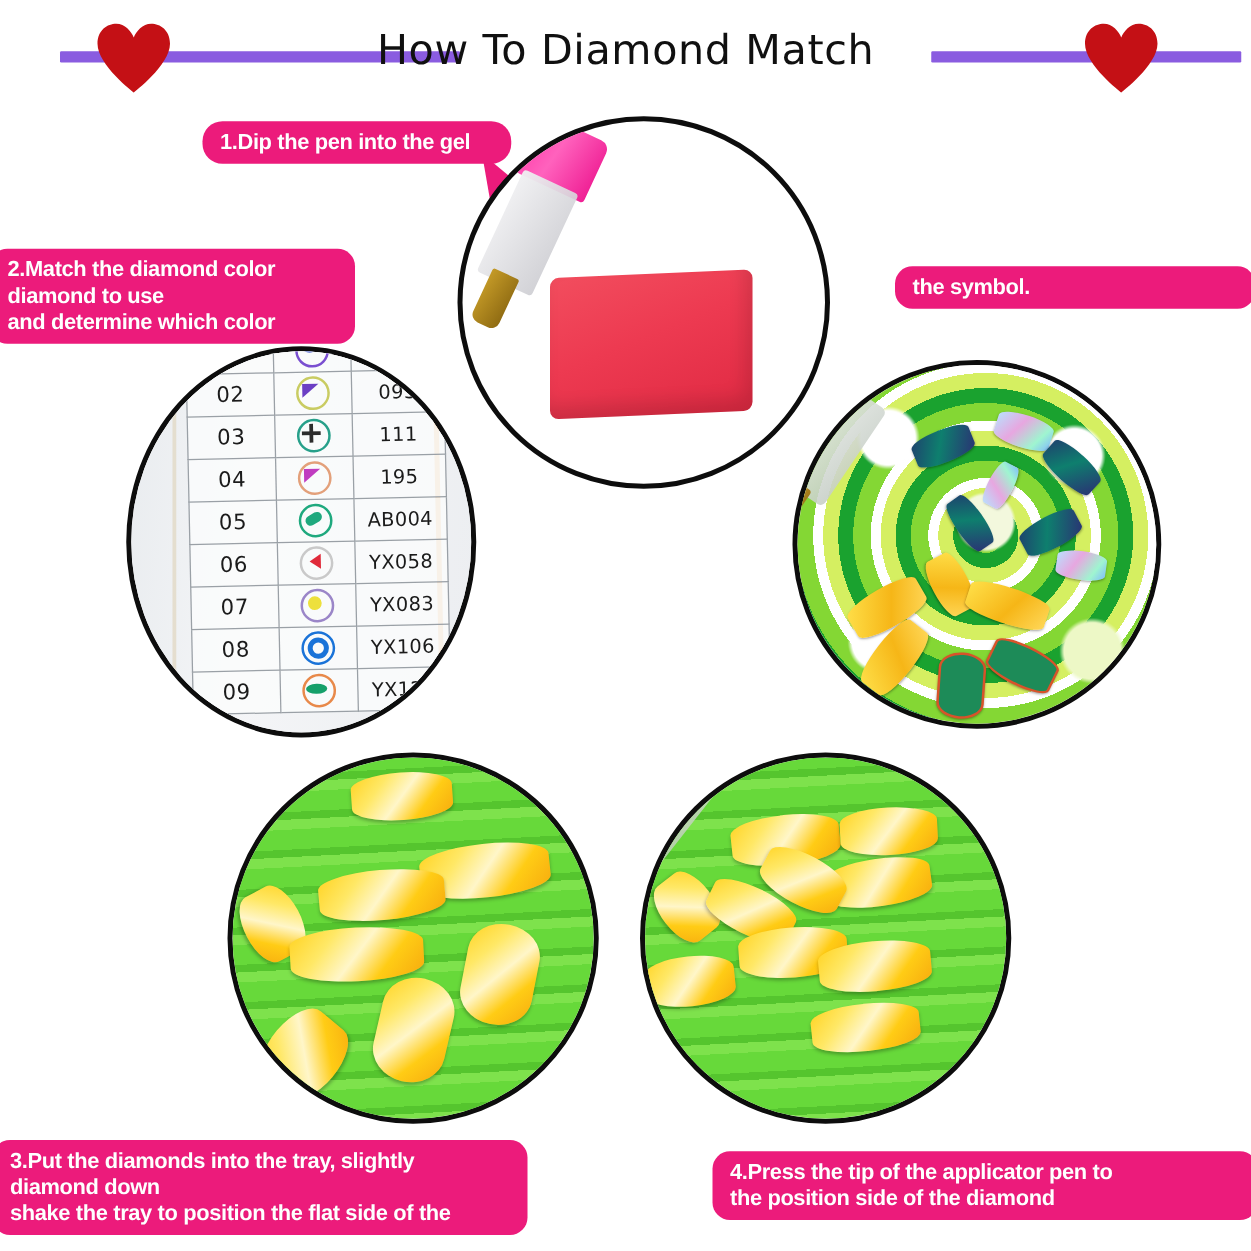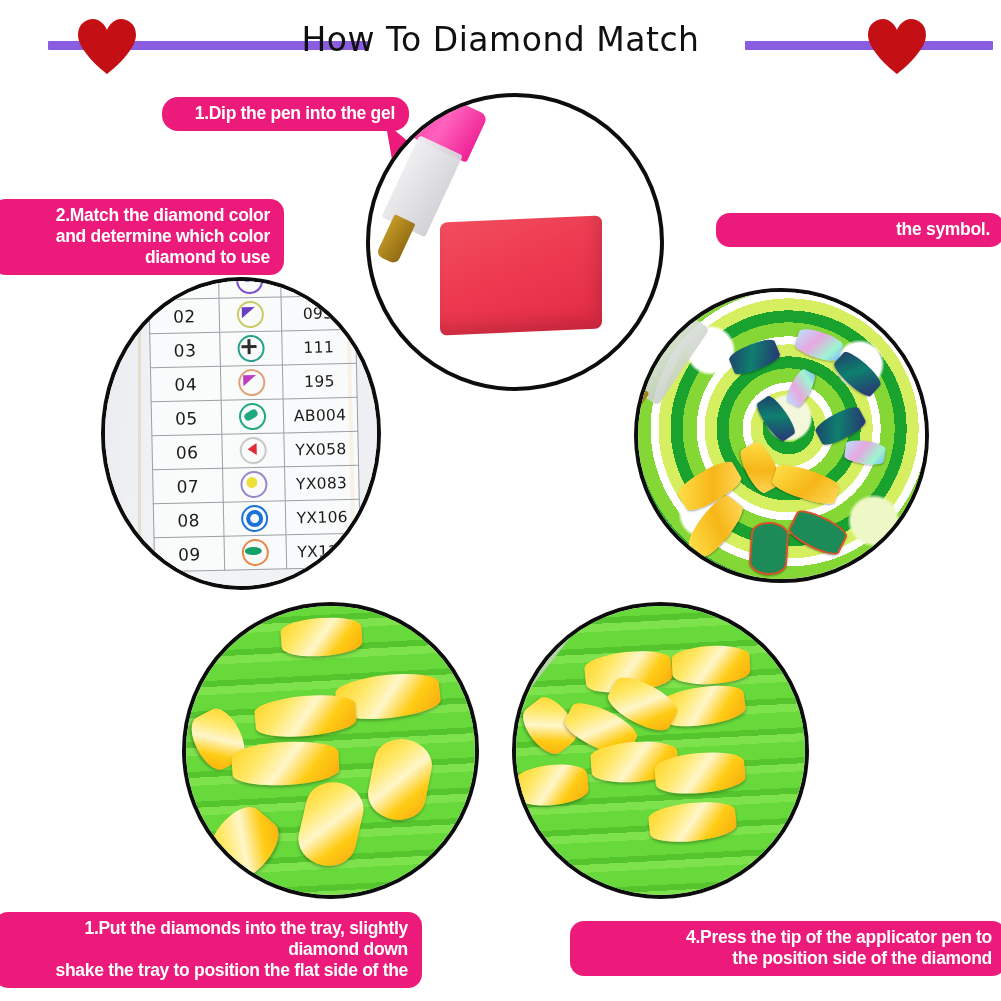--- a/index.html
+++ b/index.html
@@ -58,21 +58,20 @@
     color: #ffffff;
     border-radius: 14px;
     font-family: "Liberation Sans", sans-serif;
     font-weight: bold;
     font-size: 17.5px;
     line-height: 21px;
     letter-spacing: -0.3px;
     padding: 6px 14px 7px 14px;
     box-sizing: border-box;
     text-shadow: 0 0 1px rgba(0,0,0,.08);
-    text-align: right;
   }
   .label .ln { display: block; }
 
   #label-1 { left: 162px; top: 97px;  width: 247px; border-radius: 16px; }
   #label-2 { left: -8px;  top: 199px; width: 292px; }
   #label-5 { left: 716px; top: 213px; width: 288px; }
   #label-3 { left: -6px;  top: 912px; width: 428px; }
   #label-4 { left: 570px; top: 921px; width: 436px; }
 
   
@@ -294,22 +293,22 @@
       <div class="pen">
         <div class="pen-cap"></div>
         <div class="pen-body"></div>
         <div class="pen-tip"></div>
       </div>
     </div>
   </div>
 
   <div class="label" id="label-2">
     <span class="ln">2.Match the diamond color</span>
+    <span class="ln">diamond to use</span>
     <span class="ln">and determine which color</span>
-    <span class="ln">diamond to use</span>
   </div>
 
   <div class="circle" id="circle-2">
     <div class="photo">
       <div class="chart-sheet"></div>
       <div class="pale-stripe"></div>
       <div class="orange-stripe"></div>
       <table class="chart-table">
         <tbody id="chart-body">
             <tr style="height: 14px;">
@@ -403,21 +402,21 @@
       <div class="drill" style="left:24%;top:31%;width:35%;height:14%;transform:rotate(-5deg)"></div>
       <div class="drill" style="left:1%;top:38%;width:20%;height:16%;transform:rotate(62deg)"></div>
       <div class="drill" style="left:16%;top:47%;width:37%;height:15%;transform:rotate(-3deg)"></div>
       <div class="drill" style="left:64%;top:46%;width:20%;height:28%;transform:rotate(11deg)"></div>
       <div class="drill" style="left:40%;top:61%;width:20%;height:29%;transform:rotate(13deg)"></div>
       <div class="drill" style="left:8%;top:72%;width:24%;height:20%;transform:rotate(-50deg)"></div>
     </div>
   </div>
 
   <div class="label" id="label-3">
-    <span class="ln">1.Put the diamonds into the tray, slightly</span>
+    <span class="ln">3.Put the diamonds into the tray, slightly</span>
     <span class="ln">diamond down</span>
     <span class="ln">shake the tray to position the flat side of the</span>
   </div>
 
   <div class="circle" id="circle-4">
     <div class="photo">
       <div class="tray"></div>
       <div class="drill" style="left:24%;top:16%;width:30%;height:14%;transform:rotate(-6deg)"></div>
       <div class="drill" style="left:54%;top:14%;width:27%;height:13%;transform:rotate(-3deg)"></div>
       <div class="drill" style="left:50%;top:28%;width:29%;height:13%;transform:rotate(-8deg)"></div>

